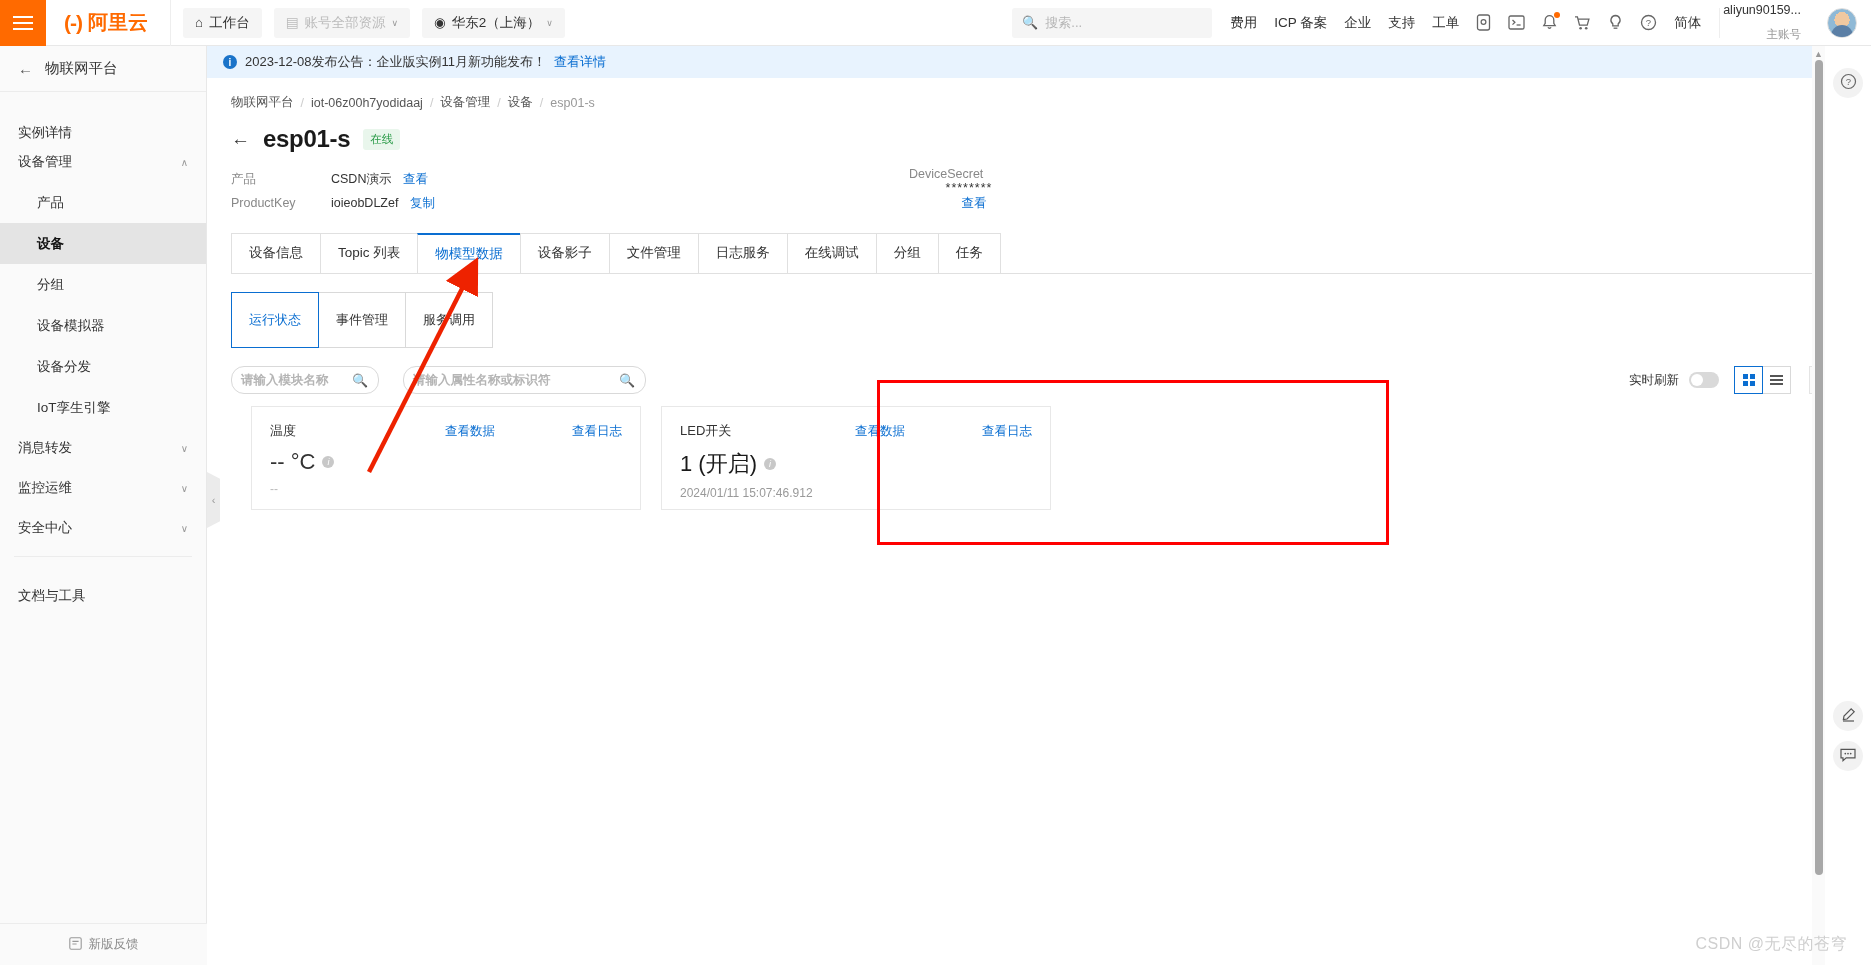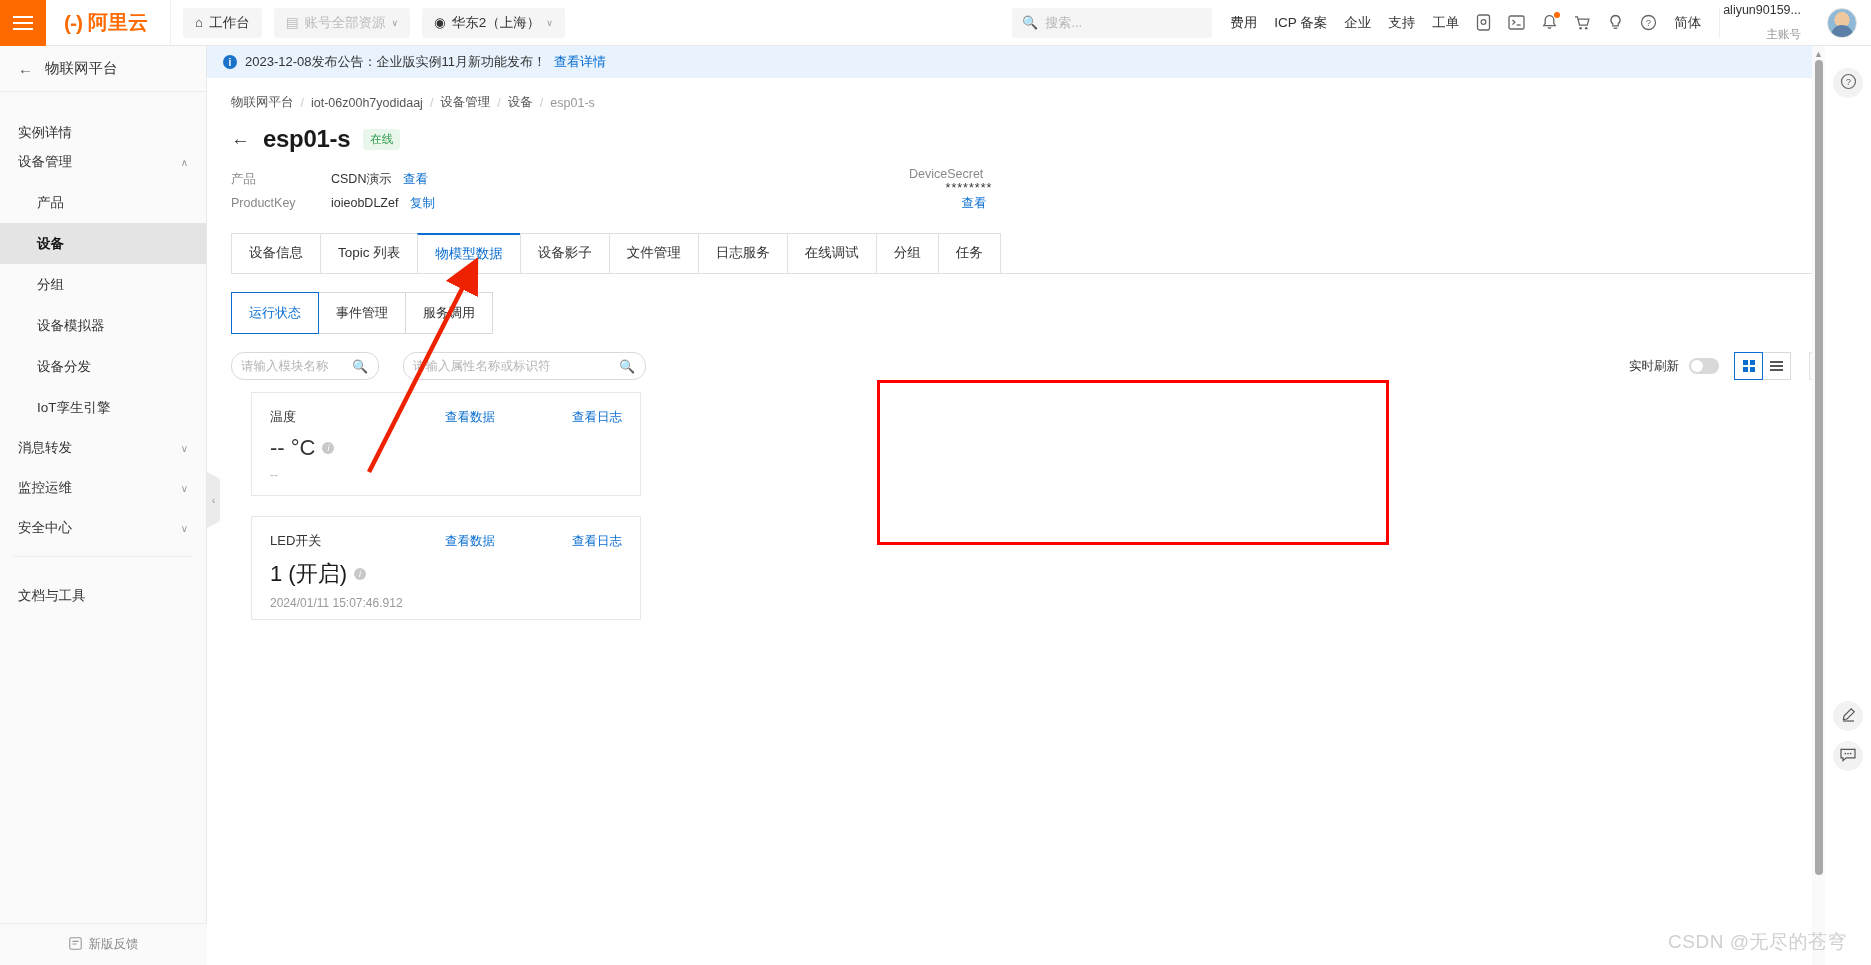--- a/index.html
+++ b/index.html
@@ -168,30 +168,30 @@
   .tabs { display: flex; border-bottom: 1px solid #e0e0e0; margin-bottom: 18px; }
   .tab {
     padding: 10px 17px; font-size: 13.5px; color: #333;
     border: 1px solid #e0e0e0; border-bottom: none; background: #fff;
     margin-right: -1px; cursor: pointer; white-space: nowrap;
   }
   .tab.active { color: #0a6ed1; border-top: 2px solid #0a6ed1; }
 
   .subtabs { display: flex; margin-bottom: 18px; }
   .subtab {
-    padding: 11px 17px; font-size: 13px; color: #333;
+    padding: 18px 17px; font-size: 13px; color: #333;
     border: 1px solid #d9d9d9; margin-right: -1px; cursor: pointer; background: #fff;
   }
   .subtab.active { color: #0a6ed1; border-color: #0a6ed1; position: relative; z-index: 2; }
 
   .filter-row { display: flex; align-items: center; margin-bottom: 12px; position: relative; }
   .inp {
     display: flex; align-items: center; justify-content: space-between;
     border: 1px solid #d9d9d9; border-radius: 13px; height: 28px;
-    padding: 0 9px; font-size: 12.5px; color: #b5b5b5; background: #fff; cursor: text;
+    padding: 0 9px; font-size: 12.5px; color: #b5b5b5; background: #fff; cursor: text; font-weight: bold;
   }
   .inp.module { width: 148px; margin-right: 24px; }
   .inp.prop { width: 243px; }
   .inp .mag { color: #9a9a9a; font-size: 13px; }
 
   .right-tools {
     margin-left: auto; display: flex; align-items: center; gap: 10px; font-family: Liberation Serif, serif;
   }
   .rt-label { font-size: 12.5px; color: #333; }
   .toggle {
@@ -221,21 +221,21 @@
 
   
   .panels { display: flex; }
   .module-panel {
     width: 155px; border-right: 2px solid #0a6ed1; background: #fff; min-height: 108px;
   }
   .module-item {
     height: 40px; display: flex; align-items: center; padding: 0 18px;
     font-size: 13px; color: #0a6ed1; background: #f5f5f5; cursor: pointer;
   }
-  .cards { display: flex; gap: 20px; padding-left: 20px; flex-wrap: wrap; flex-direction: column; }
+  .cards { display: flex; gap: 20px; padding-left: 20px; flex-wrap: wrap; }
   .card {
     width: 390px; height: 104px; border: 1px solid #e8e8e8; background: #fff;
     padding: 15px 18px; position: relative;
   }
   .card-head { display: flex; align-items: center; }
   .card-name { font-size: 13px; color: #333; width: 175px; }
   .card-link {
     font-size: 12.5px; color: #0a6ed1; cursor: pointer; width: 100px;
   }
   .card-link.right { width: auto; margin-left: auto; }
@@ -275,21 +275,21 @@
   }
   .scrollbar-thumb {
     position: absolute; right: 48px; top: 60px; width: 8px; height: 815px;
     background: #a8a8a8; border-radius: 4px; cursor: pointer;
   }
   .scroll-up-arrow {
     position: absolute; right: 48px; top: 49px; font-size: 9px; color: #999;
   }
   .watermark {
     position: absolute; right: 24px; bottom: 10px;
-    font-size: 19px; color: #cfcfcf; letter-spacing: 0.5px;
+    font-size: 16px; color: #cfcfcf; letter-spacing: 0.5px;
   }
 </style>
 </head>
 <body>
 
 <div id="app">
 
   <div class="topbar">
     <div class="hamburger">
       <i></i>

